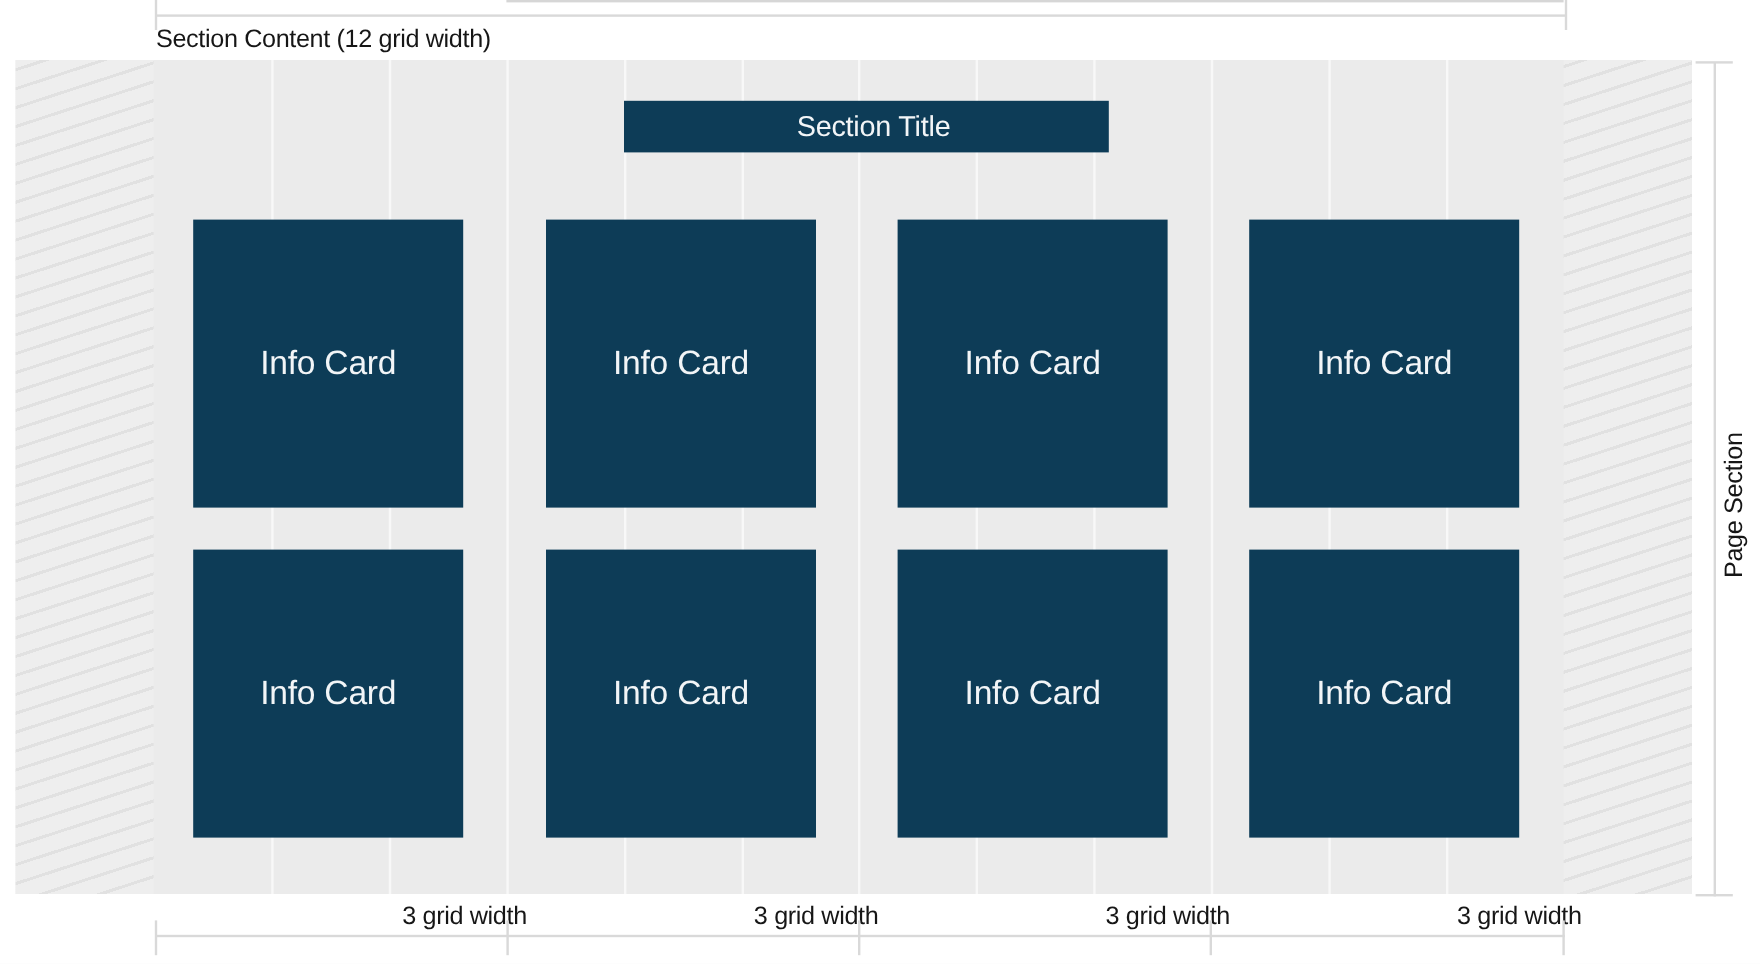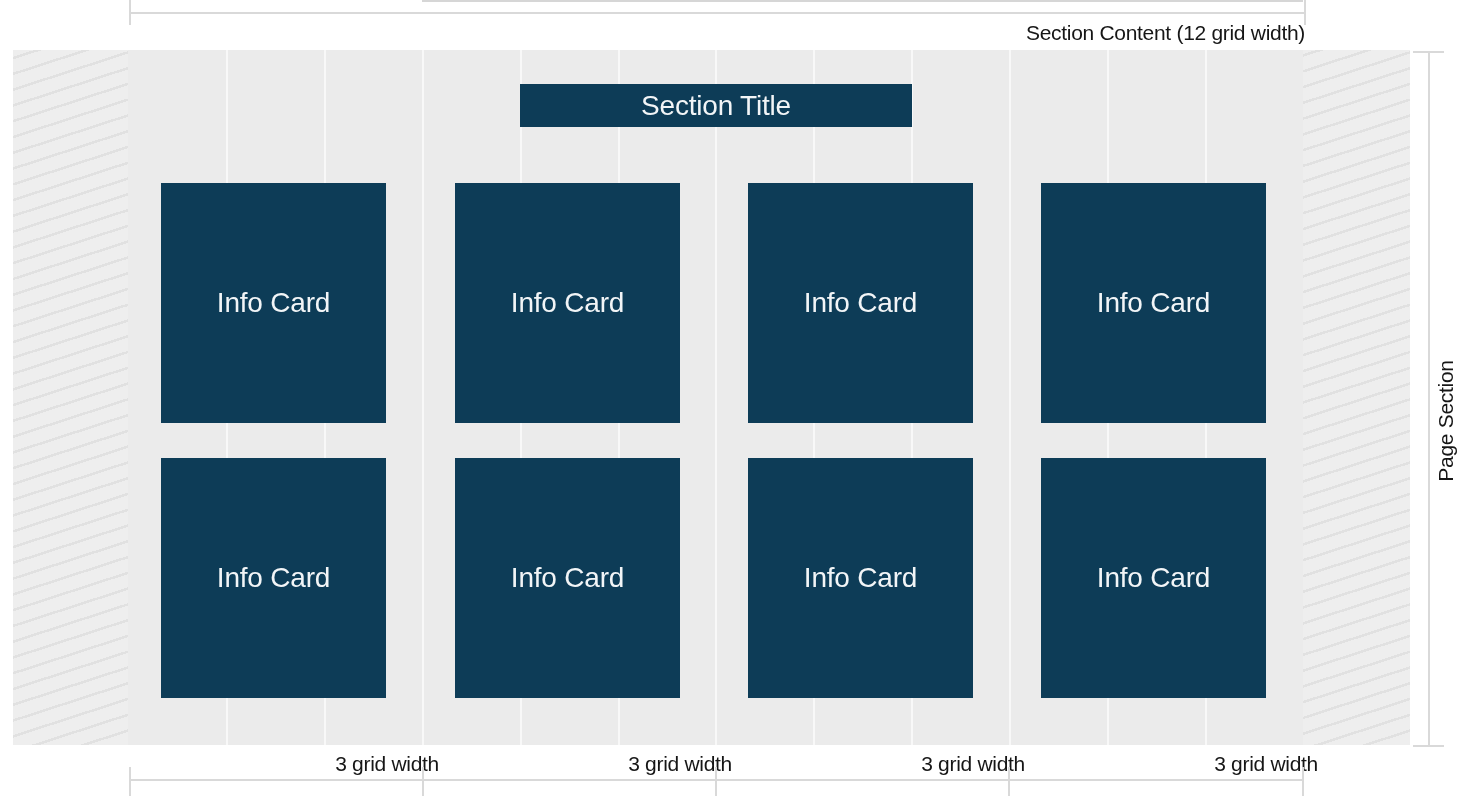--- a/index.html
+++ b/index.html
@@ -14,21 +14,21 @@
   .top-dim-tick-r{left:1304px;top:0;width:2px;height:25px;}
   .top-cut-line{left:422px;top:0;width:881px;height:2px;background:#d6d6d6;}
   .bot-dim-line{left:130px;top:779px;width:1174px;height:2px;}
   .bot-tick{top:767px;width:2px;height:29px;}
   .bt1{left:129px;} .bt2{left:422px;} .bt3{left:715px;} .bt4{left:1008px;} .bt5{left:1302px;}
   .right-dim-line{left:1428px;top:52px;width:2px;height:695px;}
   .right-tick-t{left:1413px;top:51px;width:31px;height:2px;}
   .right-tick-b{left:1413px;top:745px;width:31px;height:2px;}
   
   .lbl{position:absolute;font-size:21px;letter-spacing:-0.3px;color:#161616;white-space:nowrap;}
-  .top-label{left:130px;top:21px;width:1175px;text-align:right;}
+  .top-label{left:130px;top:21px;width:1175px;text-align:left;}
   .grid-label{top:752px;width:293px;text-align:right;transform:translateX(16px);}
   .gl1{left:130px;} .gl2{left:423px;} .gl3{left:716px;} .gl4{left:1009px;}
   .page-section-label{
     left:1347px;top:408px;width:200px;height:26px;text-align:center;
     transform:rotate(-90deg);transform-origin:center;font-size:21px;
   }
   
   .section{
     position:absolute;left:13px;top:50px;width:1397px;height:695px;background:#ebebeb;
   }
@@ -36,21 +36,21 @@
     position:absolute;top:0;height:695px;
     background:repeating-linear-gradient(-18deg,#eeeeee 0px,#eeeeee 12.5px,#e1e1e1 12.5px,#e1e1e1 15px);
   }
   .hatch-left{left:0;width:115px;}
   .hatch-right{left:1290px;width:107px;}
   .guide{position:absolute;top:0;width:2px;height:695px;background:#f8f8f8;}
   
   .title-bar{
     position:absolute;left:507px;top:34px;width:392px;height:43px;background:#0d3c57;
     display:flex;align-items:center;justify-content:center;
-    color:#f2f5f7;font-size:28px;letter-spacing:-0.2px;
+    color:#f2f5f7;font-size:24px;letter-spacing:-0.2px;padding-left:12px;
   }
   .card{
     position:absolute;width:225px;height:240px;background:#0d3c57;
     display:flex;align-items:center;justify-content:center;
     color:#f2f5f7;font-size:28px;letter-spacing:-0.2px;
   }
   .r1{top:133px;} .r2{top:408px;}
   .c1{left:148px;} .c2{left:442px;} .c3{left:735px;} .c4{left:1028px;}
 </style>
 </head>

